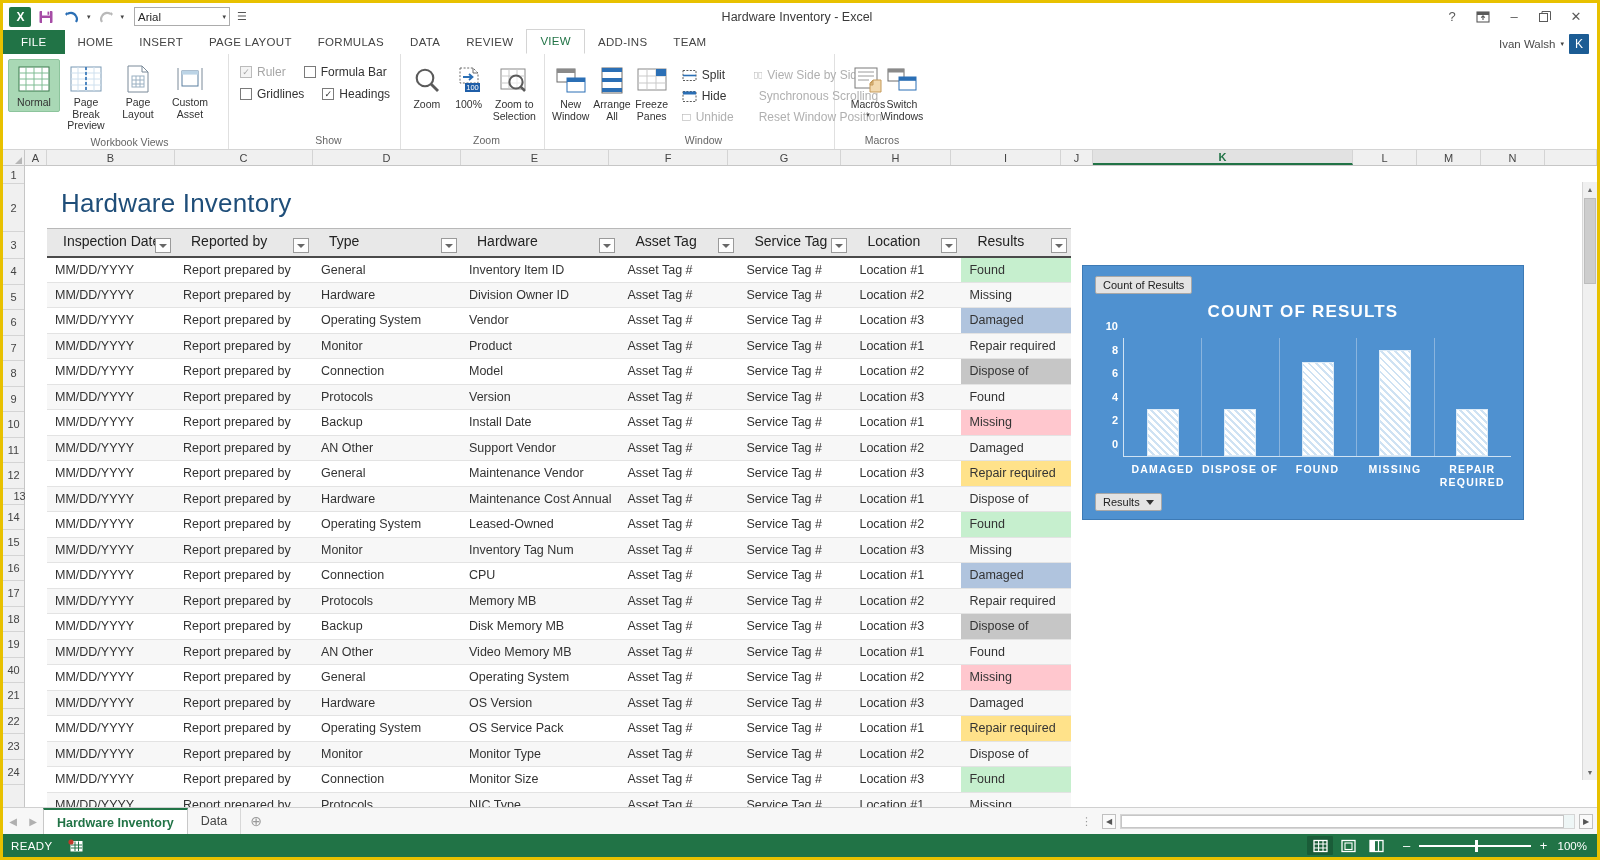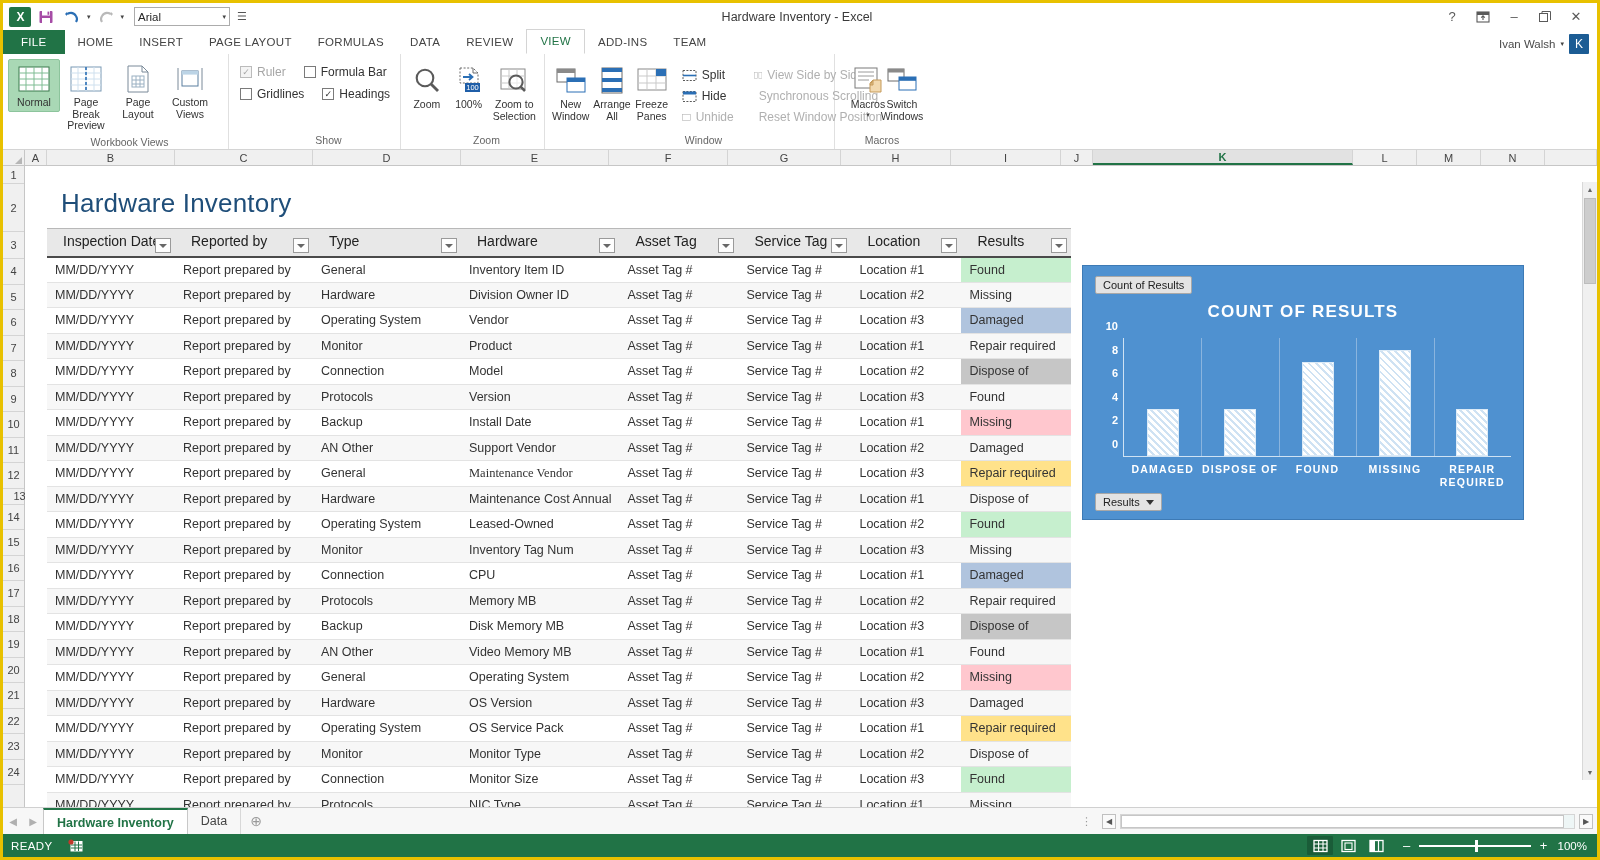--- a/index.html
+++ b/index.html
@@ -248,21 +248,21 @@
           <span class="lbl">Page Layout</span>
         </div>
         <div class="bigbtn">
           <span class="ico">
             <svg width="34" height="30" viewBox="0 0 34 30">
                 <path d="M5 4v22M29 4v22" stroke="#7a8a99"></path>
                 <rect x="9" y="7" width="16" height="15" fill="#fff" stroke="#5a7f9f"></rect>
                 <rect x="9" y="7" width="16" height="3.6" fill="#bcd4e6"></rect>
               </svg>
           </span>
-          <span class="lbl">Custom Views</span>
+          <span class="lbl">Custom Asset</span>
         </div>
       </div>
       <div class="rglabel">Workbook Views</div>
     </div>
 
     <div class="rgroup" style="width:172px">
       <div class="rgbody">
         <div class="checks">
           <div class="crow">
             <div class="chk dis">
@@ -484,21 +484,21 @@
         <div class="rh" style="height: 25.5px;">10</div>
         <div class="rh" style="height: 25.5px;">11</div>
         <div class="rh" style="height: 25.5px;">12</div>
         <div class="rh" style="height: 16px; padding-left: 12px;">13</div>
         <div class="rh" style="height: 25.5px;">14</div>
         <div class="rh" style="height: 25.5px;">15</div>
         <div class="rh" style="height: 25.5px;">16</div>
         <div class="rh" style="height: 25.5px;">17</div>
         <div class="rh" style="height: 25.5px;">18</div>
         <div class="rh" style="height: 25.5px;">19</div>
-        <div class="rh" style="height: 25.5px;">20</div>
+        <div class="rh" style="height: 25.5px;">40</div>
         <div class="rh" style="height: 25.5px;">21</div>
         <div class="rh" style="height: 25.5px;">22</div>
         <div class="rh" style="height: 25.5px;">23</div>
         <div class="rh" style="height: 25.5px;">24</div>
       </div>
     <div class="grid">
 
       <div class="sheet-title">Hardware Inventory</div>
 
       <table class="tbl" id="invtable">
@@ -592,21 +592,21 @@
               <td style="width: 148px;">Support Vendor</td>
               <td style="width: 119px;">Asset Tag #</td>
               <td style="width: 113px;">Service Tag #</td>
               <td style="width: 110px;">Location #2</td>
               <td class="res r-damaged" style="width: 110px;">Damaged</td>
             </tr>
             <tr>
               <td style="width: 128px;">MM/DD/YYYY</td>
               <td style="width: 138px;">Report prepared by</td>
               <td style="width: 148px;">General</td>
-              <td style="width: 148px; font-family: Liberation Serif, serif;">Maintenance Vendor</td>
+              <td style="width: 148px;">Maintenance Vendor</td>
               <td style="width: 119px;">Asset Tag #</td>
               <td style="width: 113px;">Service Tag #</td>
               <td style="width: 110px;">Location #3</td>
               <td class="res r-repair" style="width: 110px;">Repair required</td>
             </tr>
             <tr class="alt">
               <td style="width: 128px;">MM/DD/YYYY</td>
               <td style="width: 138px;">Report prepared by</td>
               <td style="width: 148px;">Hardware</td>
               <td style="width: 148px;">Maintenance Cost Annual</td>

